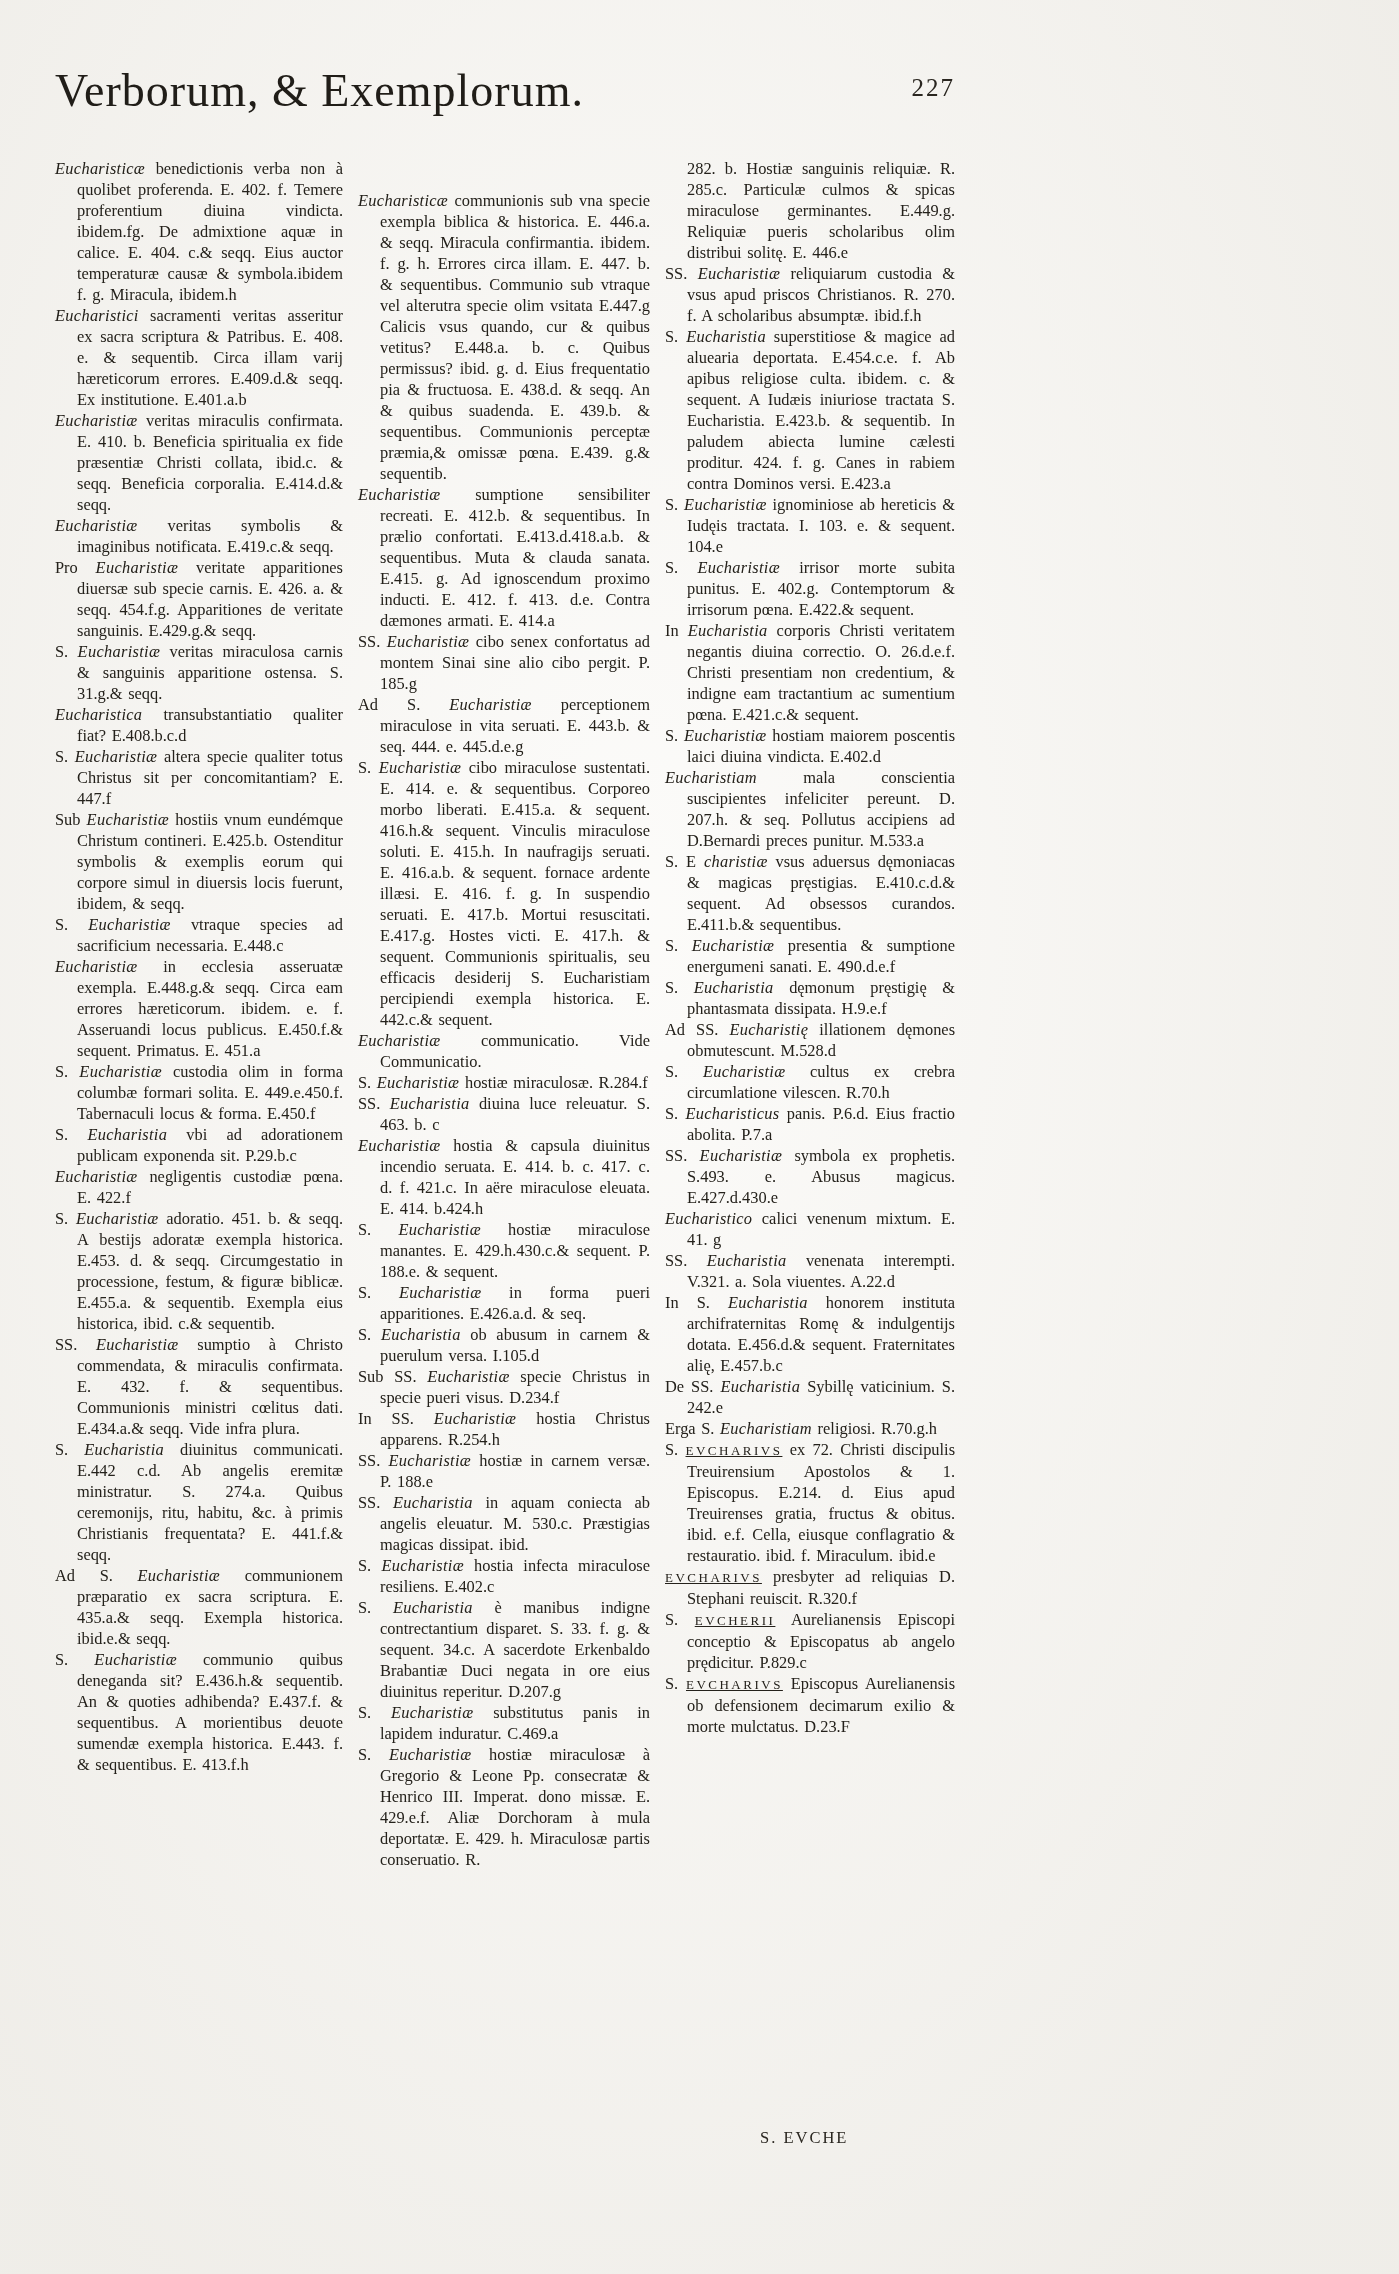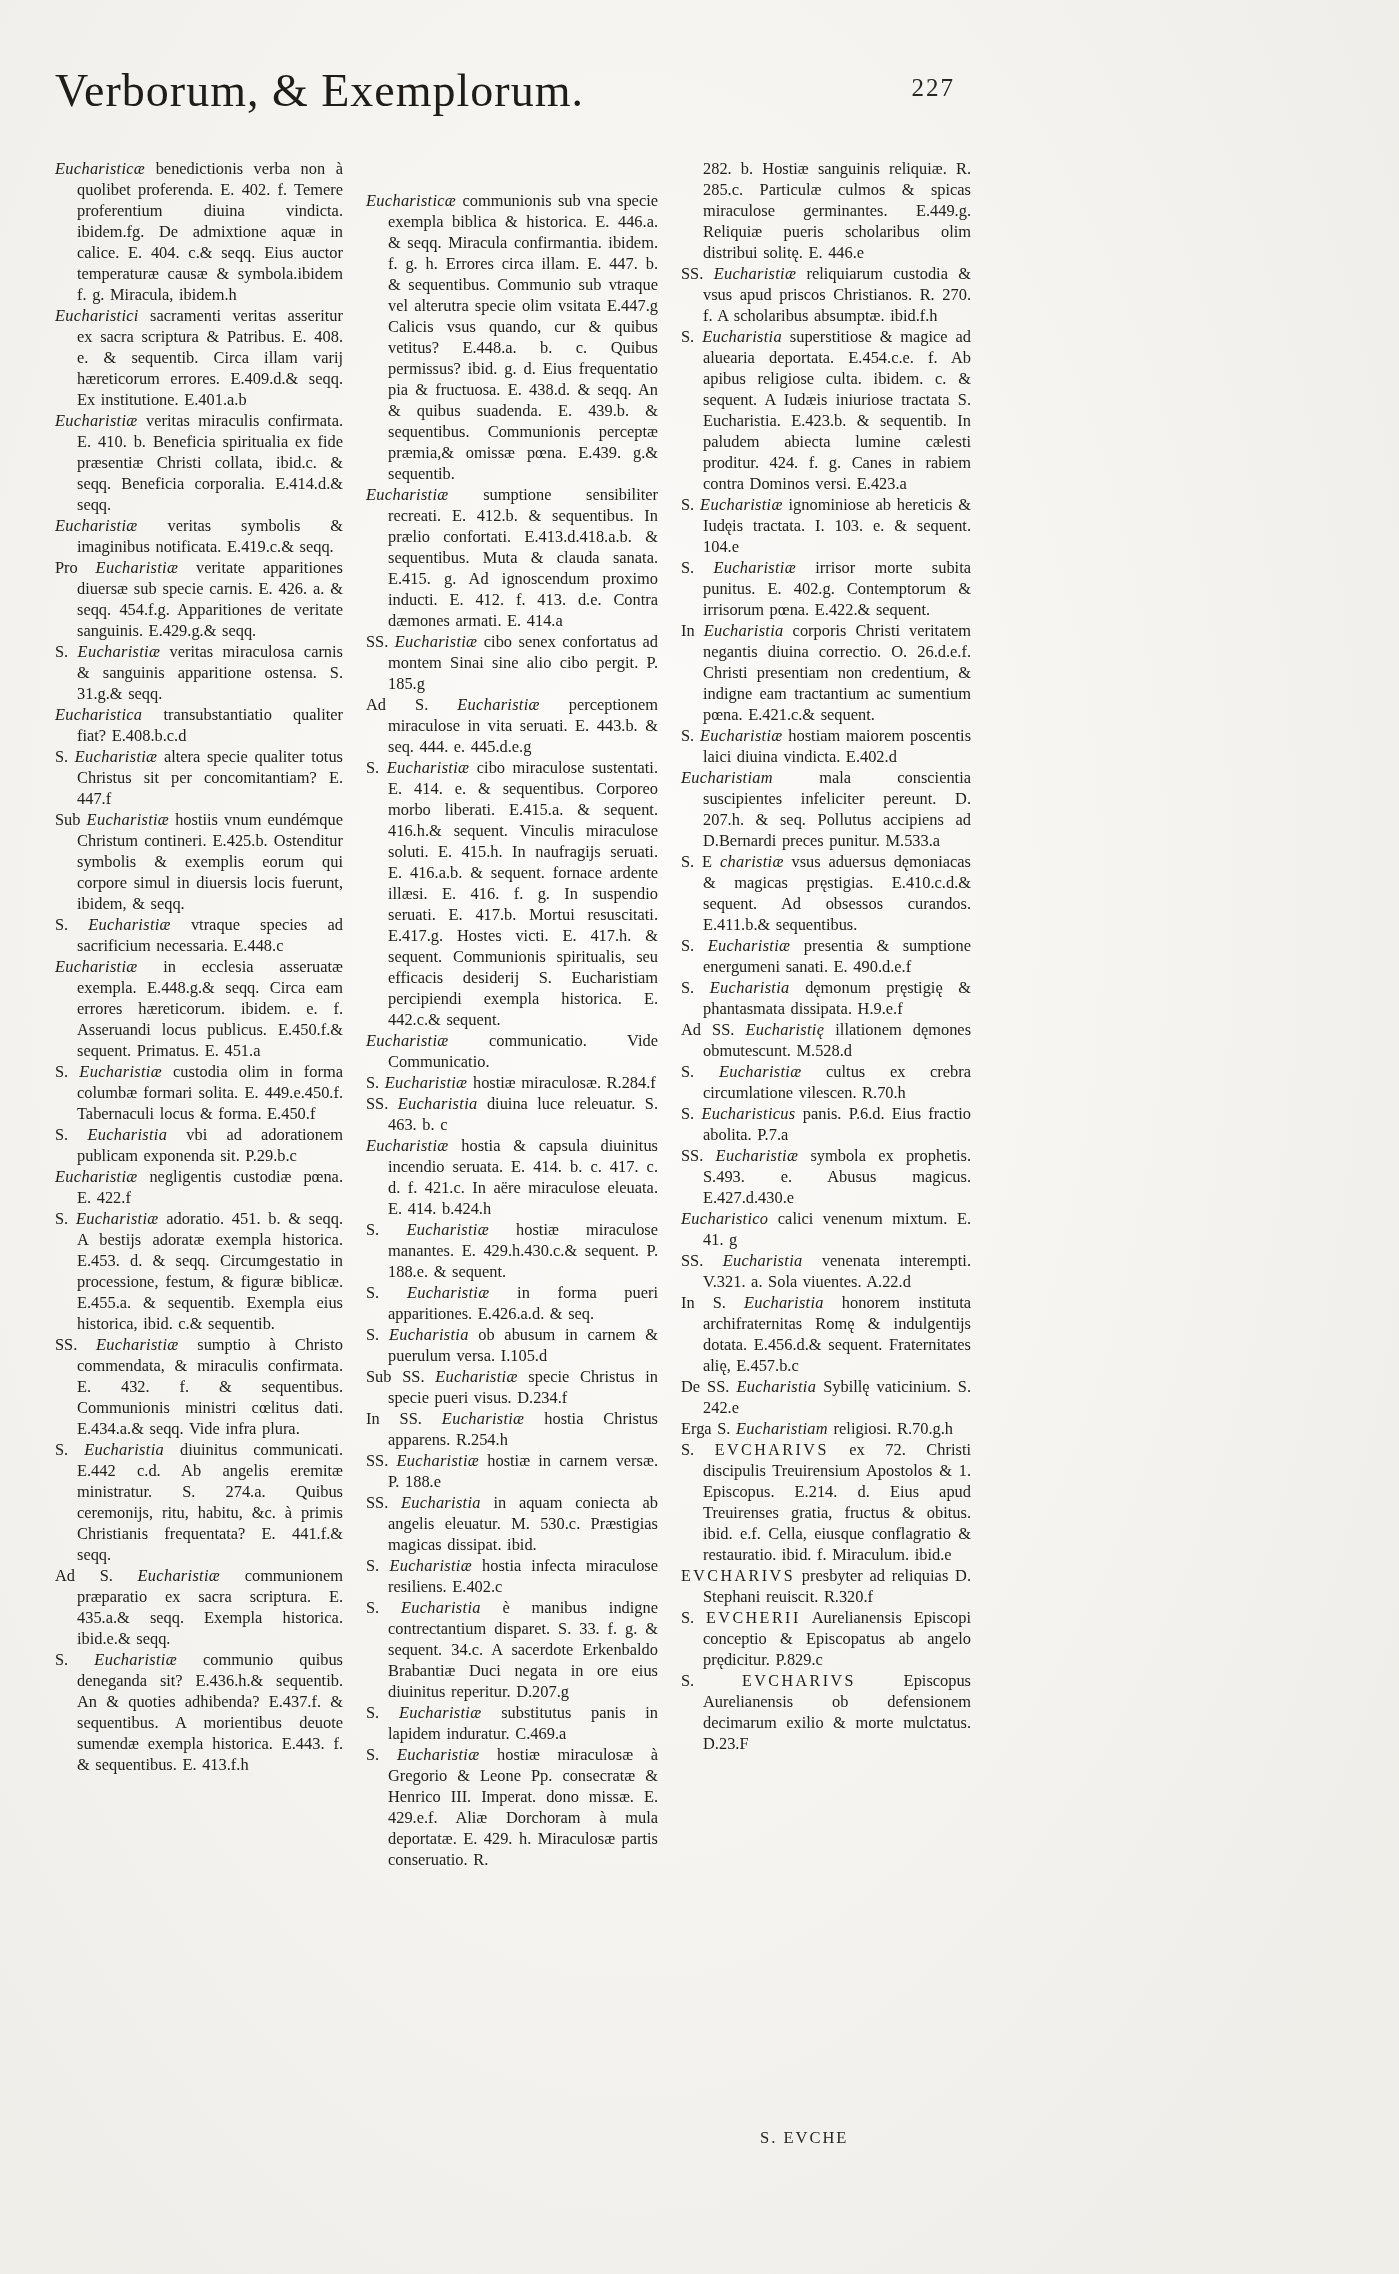--- a/index.html
+++ b/index.html
@@ -24,37 +24,37 @@
     position:absolute;left:0;right:90px;text-align:left;
     font-size:46px;letter-spacing:1px;white-space:nowrap;
     color:#201d18;
   }
   .page-number{
     position:absolute;right:0;top:10px;
     font-size:25px;letter-spacing:2px;color:#2a2620;
   }
   .columns{
     position:absolute;top:158px;left:55px;width:900px;
-    display:flex;gap:23px;
+    display:flex;gap:15px;
   }
   .col{flex:0 0 auto;}
   .col-1{width:288px;}
   .col-2{width:292px;margin-top:32px;}
   .col-3{width:290px;}
   .entry{
     margin:0;
     font-size:16.4px;line-height:21px;
     text-align:justify;
     padding-left:22px;text-indent:-22px;
     word-spacing:1.5px;
     color:#24211b;
   }
   .entry.cont{text-indent:0;}
   .lead{font-style:italic;letter-spacing:0.3px;}
-  .lead.caps{font-style:normal;letter-spacing:2.5px;font-size:16px;}
+  .lead.caps{font-style:normal;letter-spacing:2.5px;font-size:13px;text-decoration:underline;}
   .pre{font-style:normal;}
   .catchword{
     position:absolute;top:2128px;left:760px;width:195px;
     text-align:left;font-size:16.5px;letter-spacing:2px;color:#2a2620;
   }
 </style>
 </head>
 <body>
 
 <div class="page">

